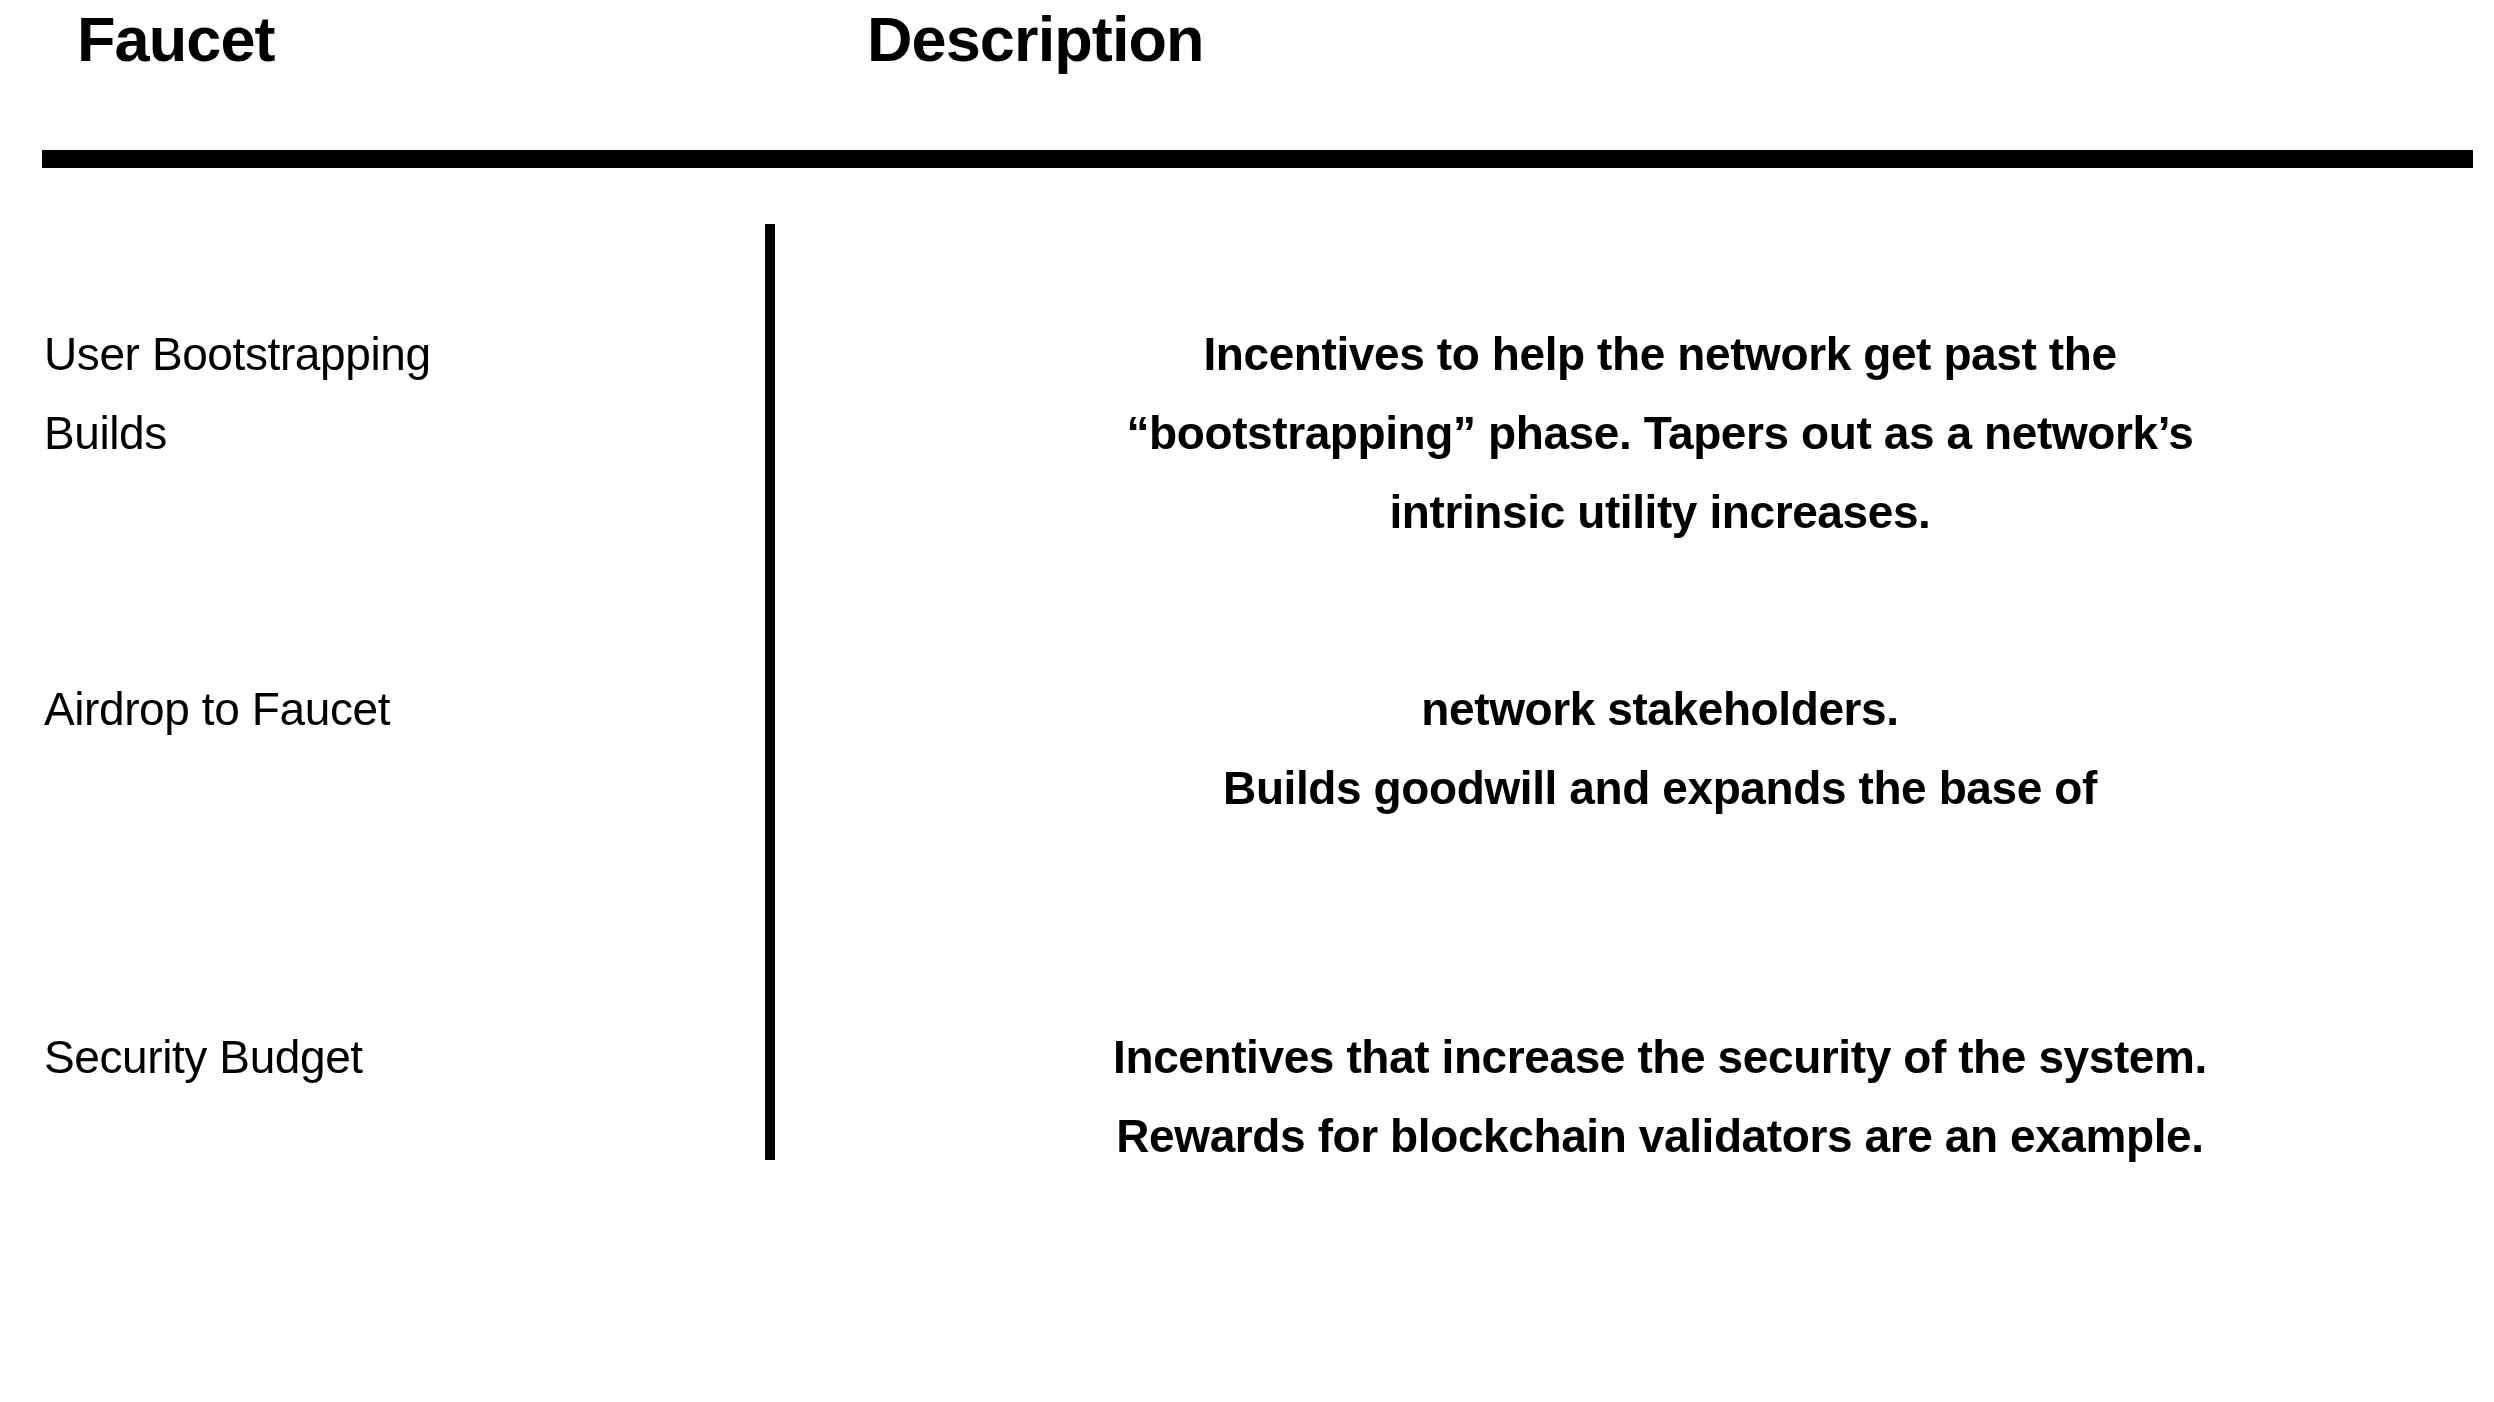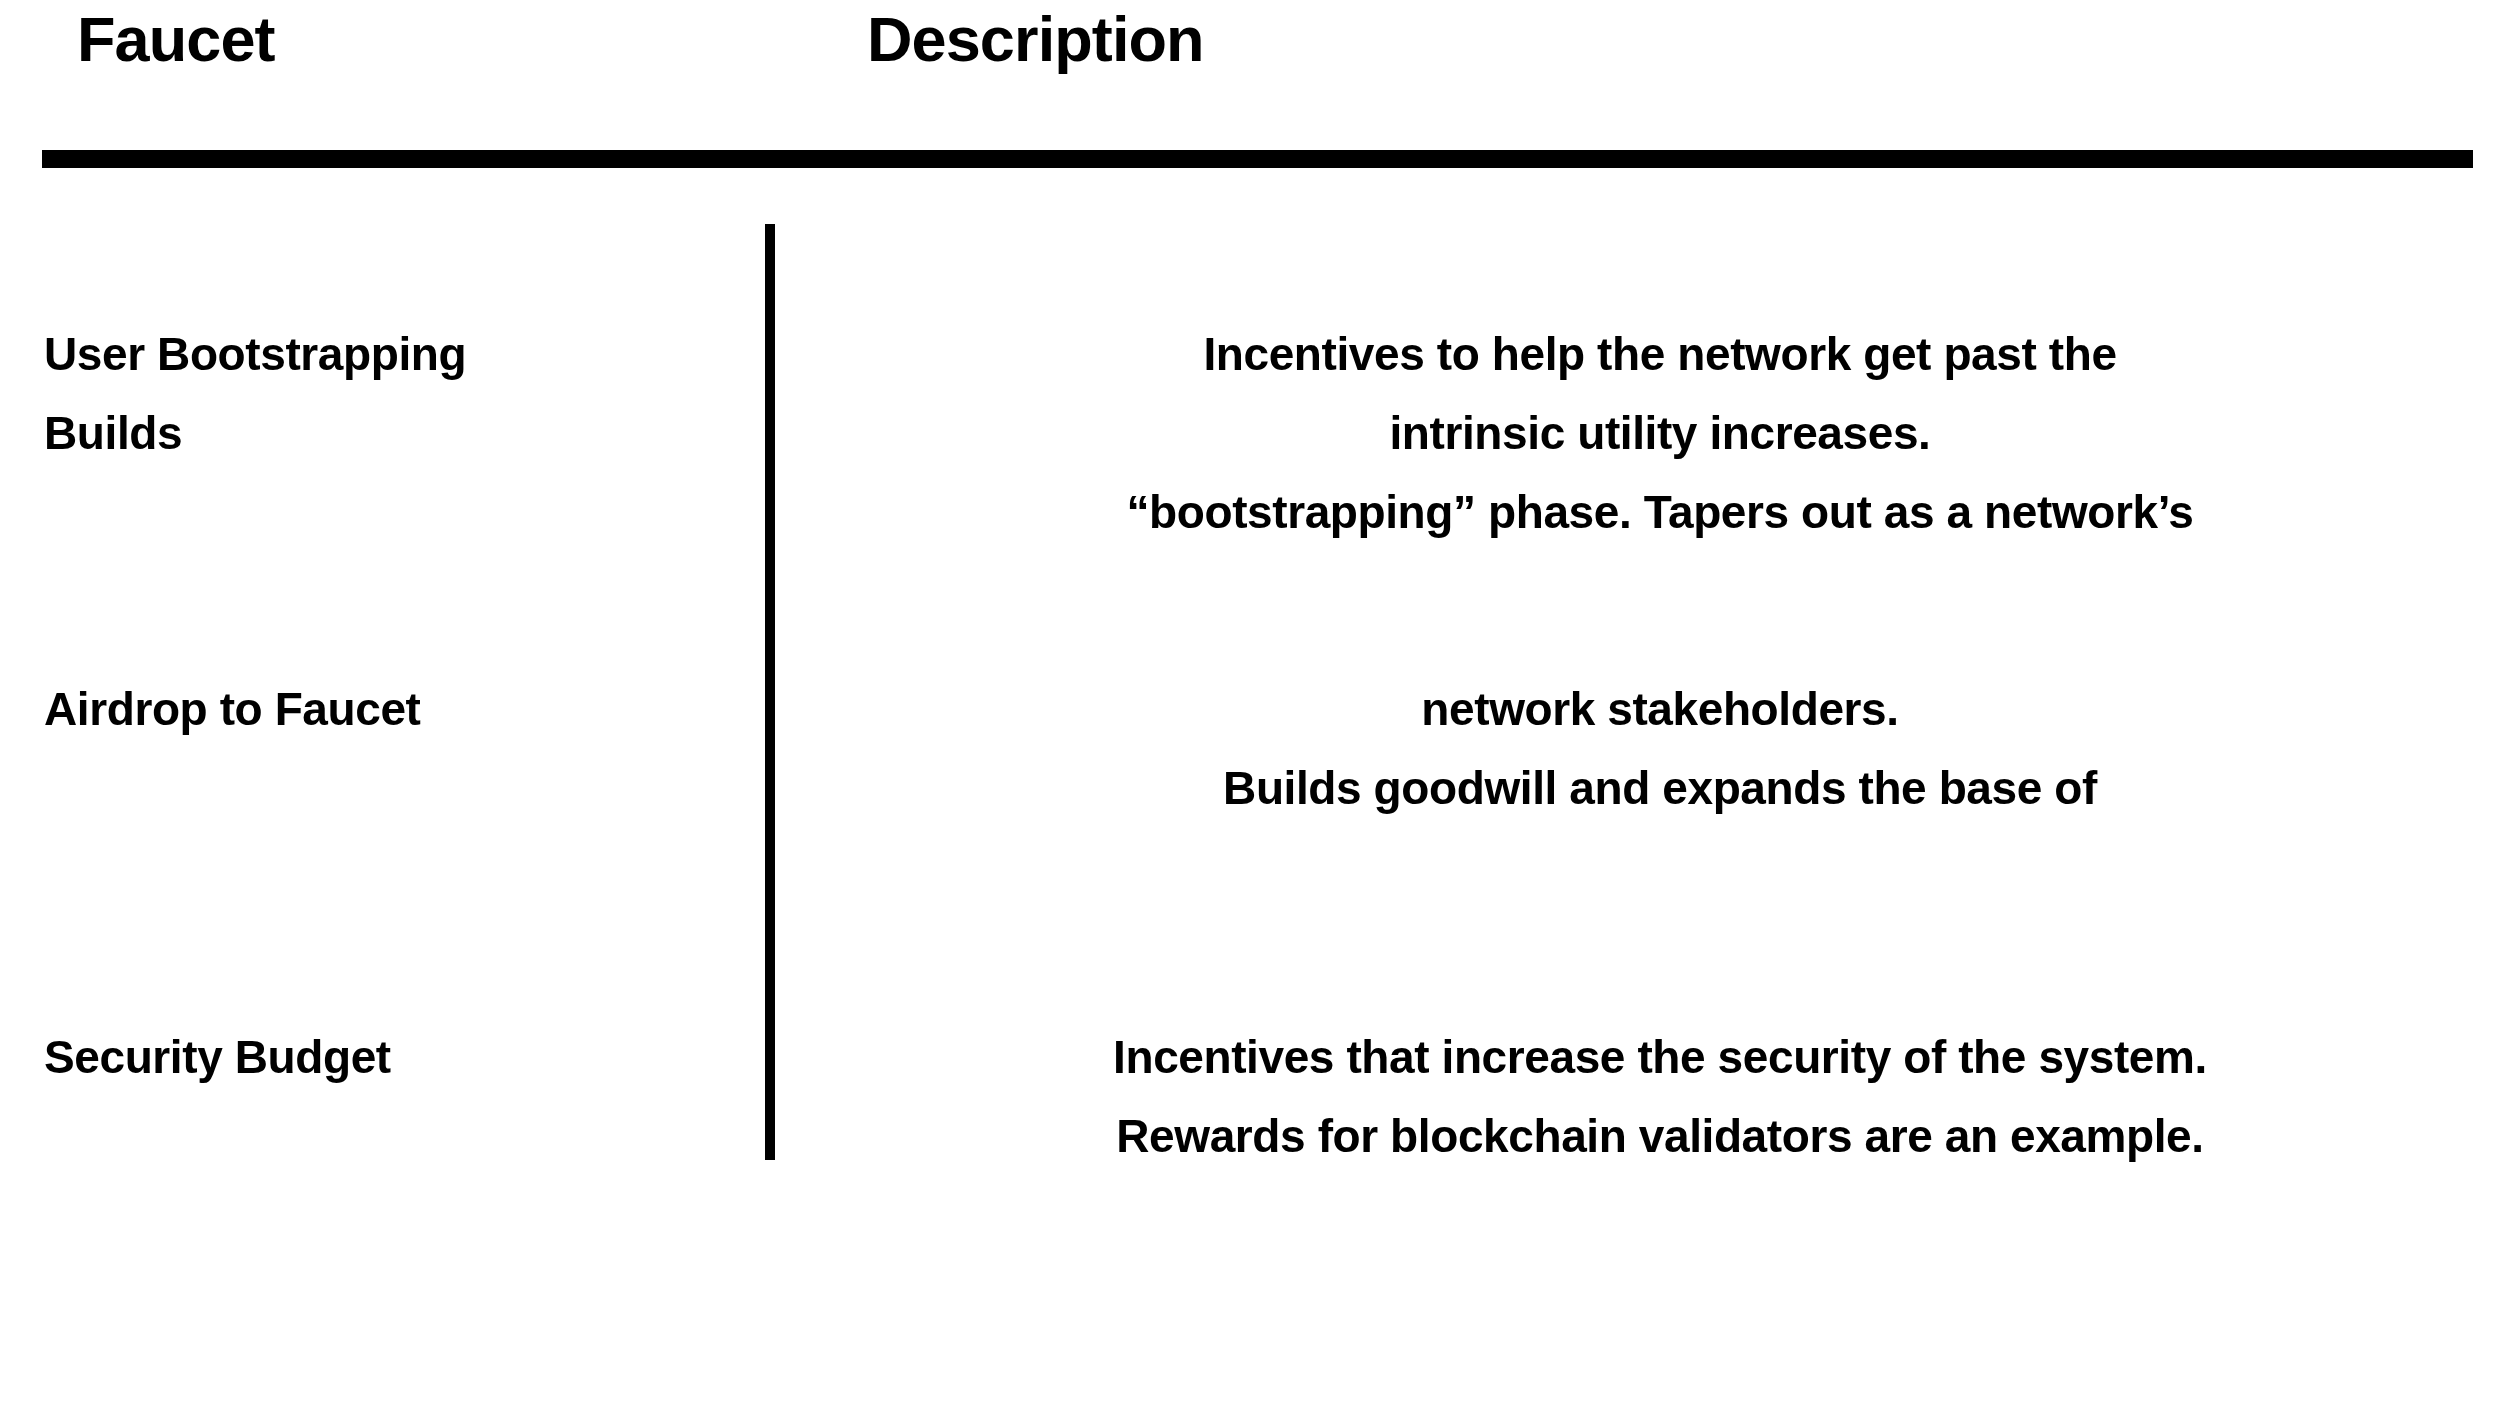--- a/index.html
+++ b/index.html
@@ -81,21 +81,21 @@
   .row-1 { top: 315px; }
   .row-2 { top: 670px; }
   .row-3 { top: 1018px; }
 
   .cell-faucet {
     position: absolute;
     left: 44px;
     top: 0;
     width: 690px;
     font-size: 46px;
-    font-weight: 700;
+    font-weight: 400;
     letter-spacing: -0.4px;
     line-height: 79px;
   }
   .cell-desc {
     position: absolute;
     left: 850px;
     top: 0;
     width: 1620px;
     font-size: 46px;
     font-weight: 700;
@@ -121,22 +121,22 @@
 
   <div class="rows">
 
     <div class="row row-1">
       <div class="cell-faucet">
         <span class="ln">User Bootstrapping</span>
         <span class="ln">Builds</span>
       </div>
       <div class="cell-desc">
         <span class="ln">Incentives to help the network get past the</span>
+        <span class="ln">“bootstrapping” phase. Tapers out as a network’s</span>
         <span class="ln">intrinsic utility increases.</span>
-        <span class="ln">“bootstrapping” phase. Tapers out as a network’s</span>
       </div>
     </div>
 
     <div class="row row-2">
       <div class="cell-faucet">
         <span class="ln">Airdrop to Faucet</span>
       </div>
       <div class="cell-desc">
         <span class="ln">network stakeholders.</span>
         <span class="ln">Builds goodwill and expands the base of</span>

